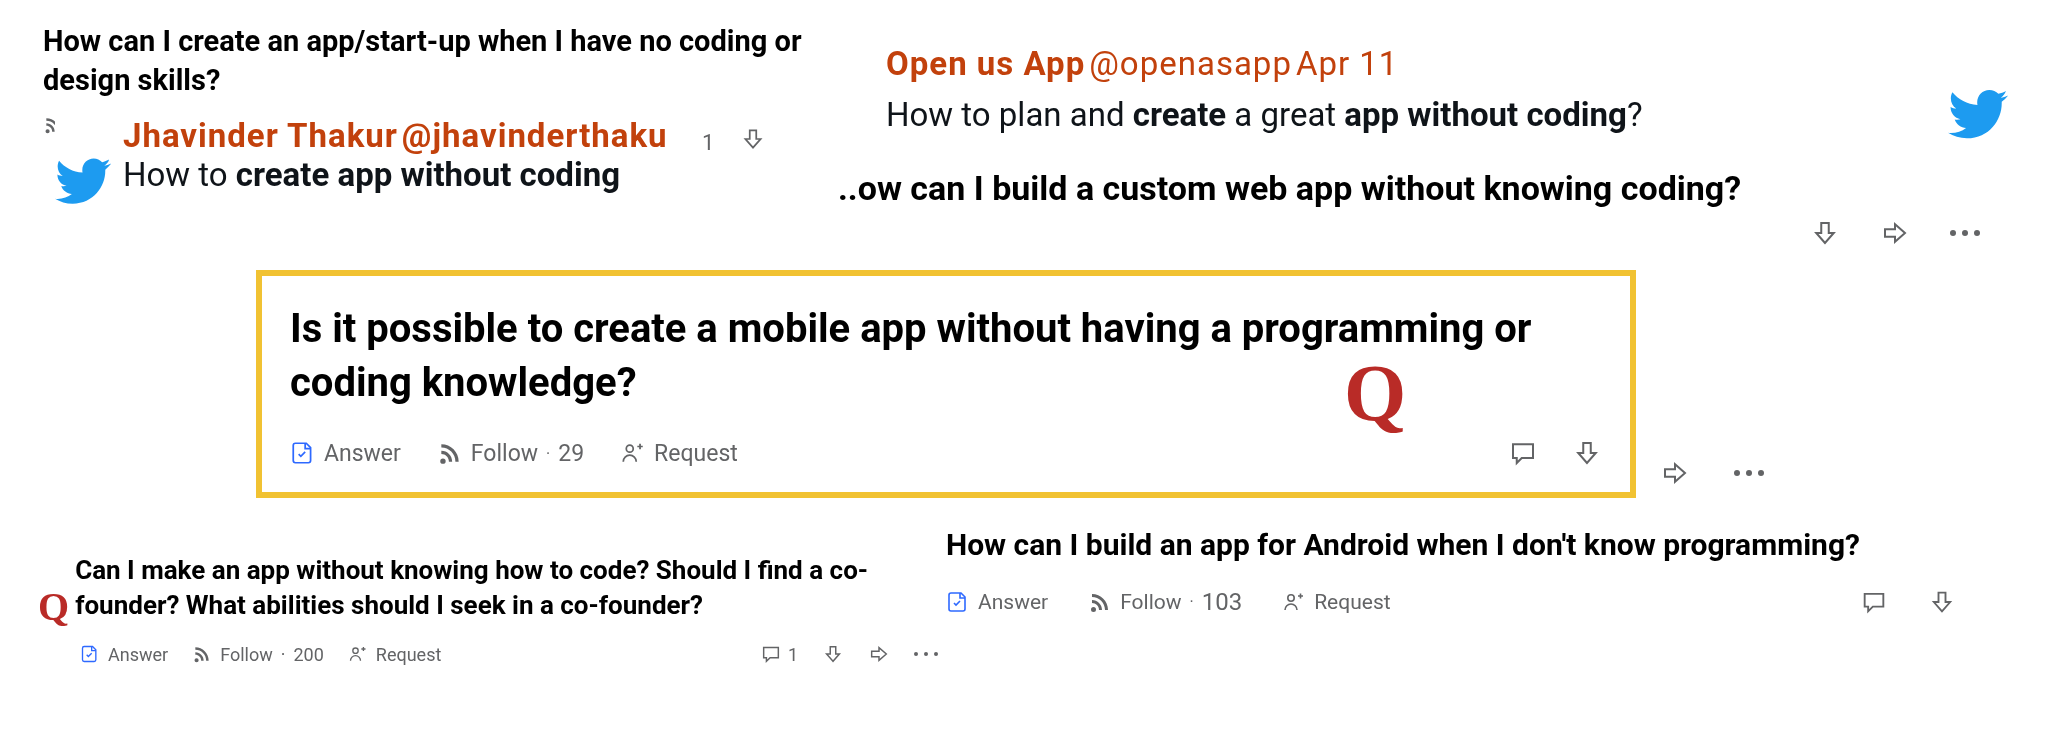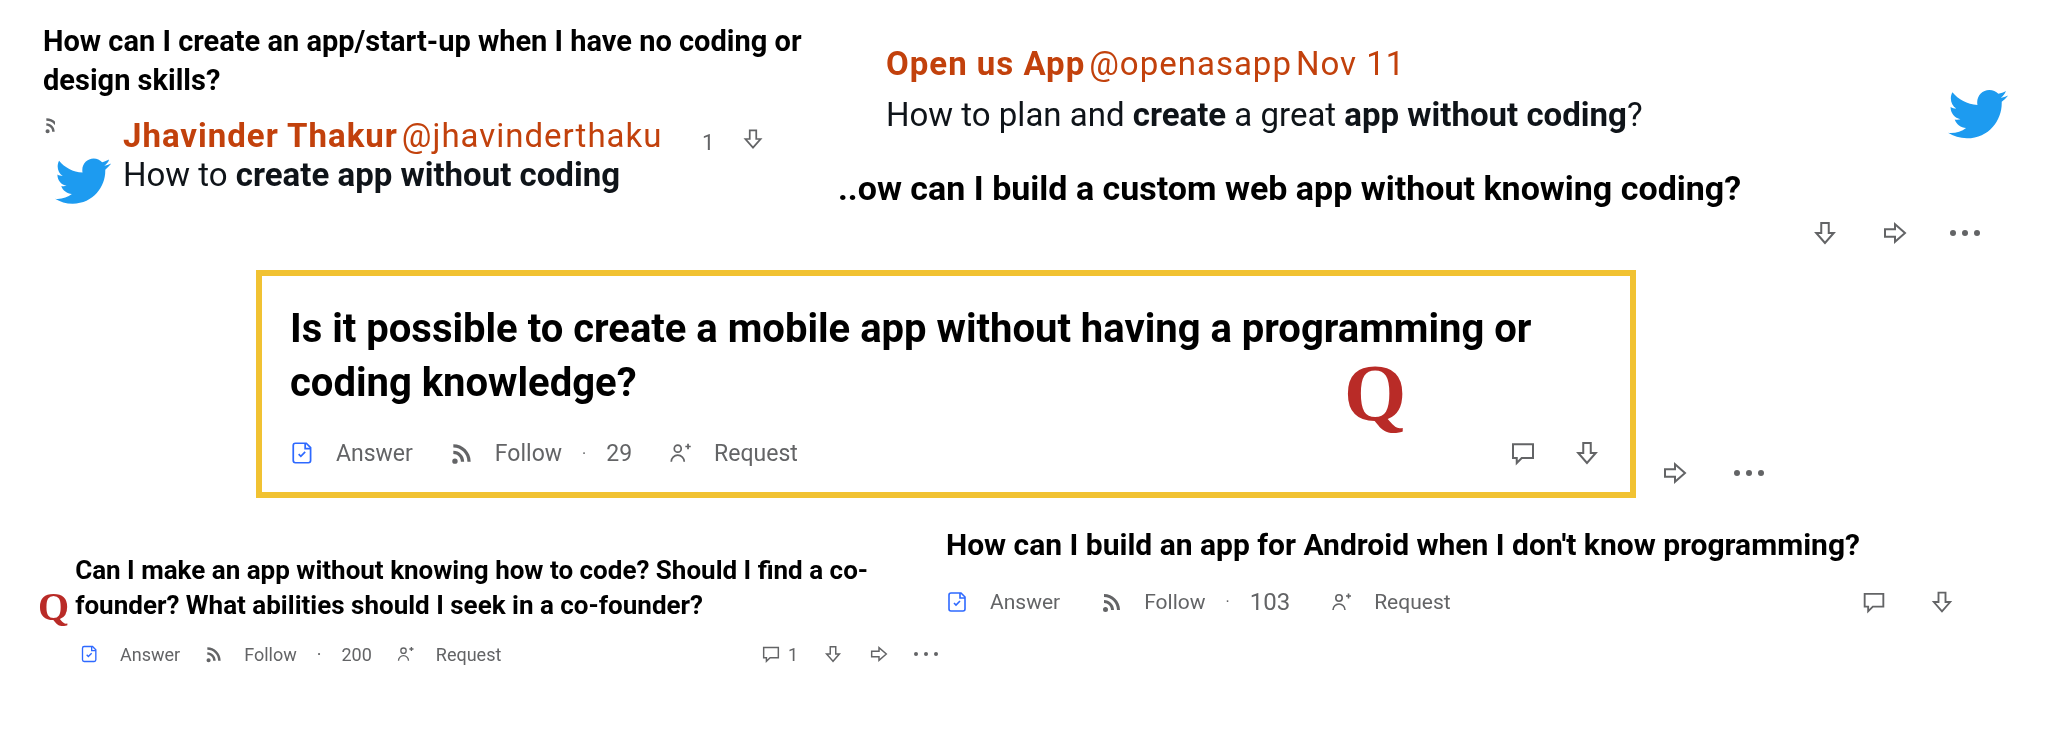--- a/index.html
+++ b/index.html
@@ -11,21 +11,21 @@
       position: relative;
       color: #282829;
     }
     .snippet { position: absolute; }
     .q-title { font-weight: 700; color: #000000; line-height: 1.35; }
     .q-title-lg { font-size: 29px; }
     .q-title-xl { font-size: 40px; }
     .q-title-md { font-size: 26px; }
     .actions { display: flex; align-items: center; gap: 36px; color: #636466; margin-top: 18px; }
     .actions-sm { gap: 24px; }
-    .action-item { display: inline-flex; align-items: center; gap: 20px; cursor: pointer; }
+    .action-item { display: inline-flex; align-items: center; gap: 8px; cursor: pointer; }
     .action-label { font-size: 23px; color: #636466; }
     .action-label-sm { font-size: 18px; }
     .icon-svg { display: block; }
     .right-actions { display: flex; align-items: center; gap: 34px; margin-left: auto; color: #636466; }
     .twitter-icon { color: #1d9bf0; }
     .quora-q { font-family: Georgia, "Times New Roman", serif; font-weight: 700; color: #b92b27; }
     .highlight-box { border: 6px solid #f1c232; background: #fff; padding: 26px 28px 24px; }
     .tweet-text { font-size: 33px; color: #0f1419; }
     .bold { font-weight: 700; }
     .ghost-text { color: #c2410c; font-size: 33px; font-weight: 700; letter-spacing: 1px; }
@@ -82,21 +82,21 @@
 </div>
 
 <div class="snippet" style="left:55px; top:116px; width:770px; background:#fff;">
   <div style="display:flex; align-items:flex-start; gap:10px;">
     <svg class="twitter-icon" width="58" height="58" viewBox="0 0 24 24" style="margin-top:36px;">
         <use href="#i-twitter"></use>
       </svg>
     <div>
       <div>
         <span class="ghost-text">Jhavinder Thakur</span>
-        <span class="ghost-text" style="font-weight:400;">@jhavinderthaku</span>
+        <span class="ghost-text" style="font-weight:700;">@jhavinderthaku</span>
       </div>
       <div class="tweet-text">
         <span>How to </span><span class="bold">create app without coding</span>
       </div>
     </div>
   </div>
 </div>
 
 <div class="snippet" style="left:702px; top:130px;">
   <span class="muted" style="font-size:22px;">1</span>
@@ -105,21 +105,21 @@
   <svg class="icon-svg muted" width="26" height="26" viewBox="0 0 24 24">
       <use href="#i-down"></use>
     </svg>
 </div>
 
 <div class="snippet" style="left:870px; top:44px; width:1140px;">
   <div style="margin-left:16px;">
     <div>
       <span class="ghost-text">Open us App</span>
       <span class="ghost-text" style="font-weight:400;">@openasapp</span>
-      <span class="ghost-text" style="font-weight:400;">Nov 11</span>
+      <span class="ghost-text" style="font-weight:400;">Apr 11</span>
     </div>
     <div class="tweet-text" style="display:flex; align-items:center; gap:8px;">
       <span>
         <span>How to plan and </span><span class="bold">create</span><span> a great </span><span class="bold">app without coding</span><span>?</span>
       </span>
       <svg class="twitter-icon" width="62" height="62" viewBox="0 0 24 24" style="margin-left:auto;">
           <use href="#i-twitter"></use>
         </svg>
     </div>
   </div>

